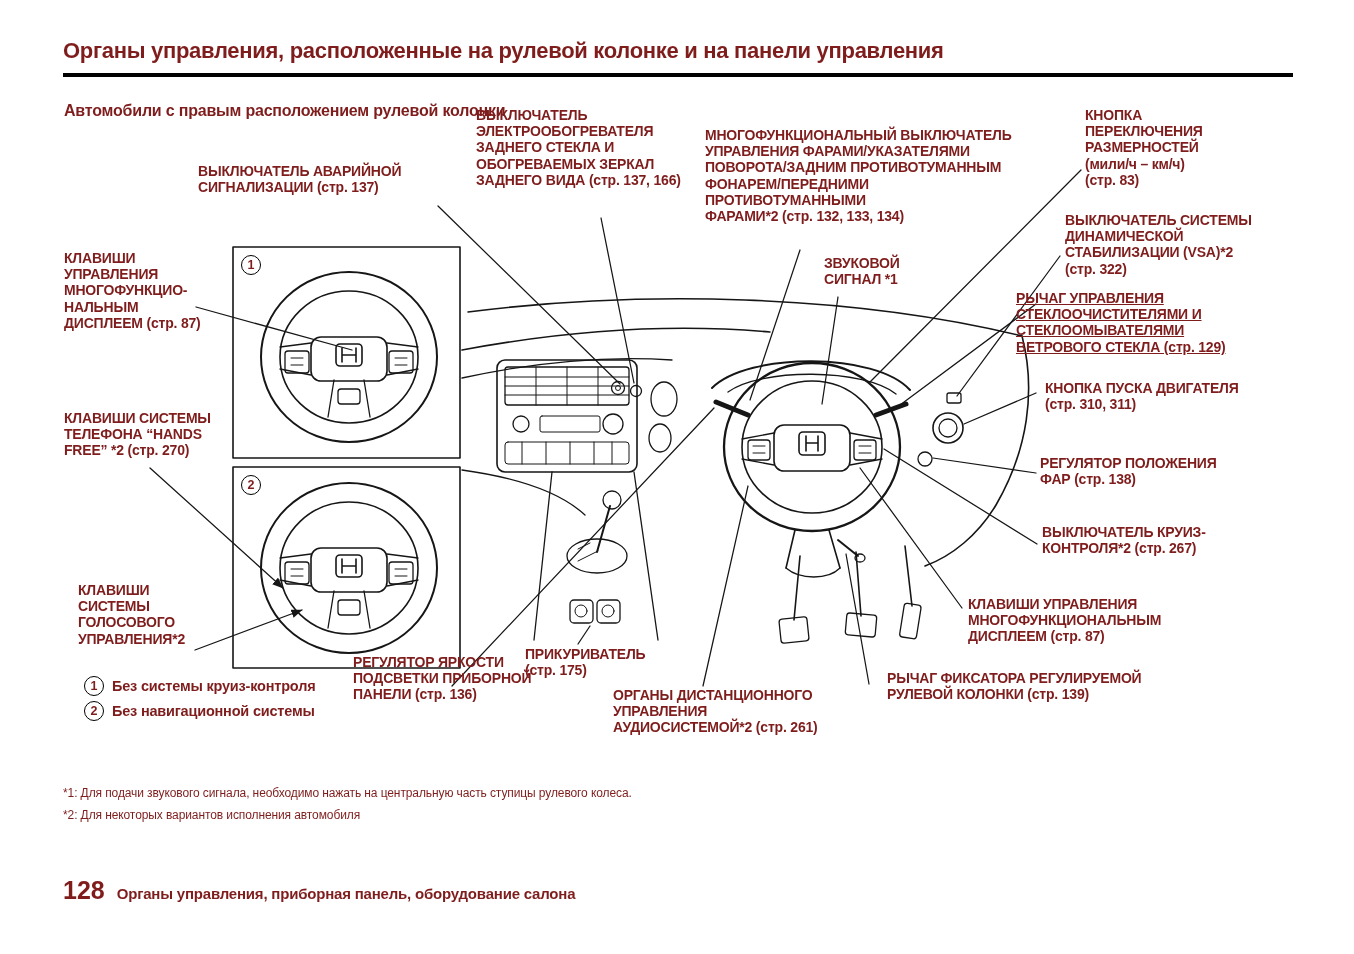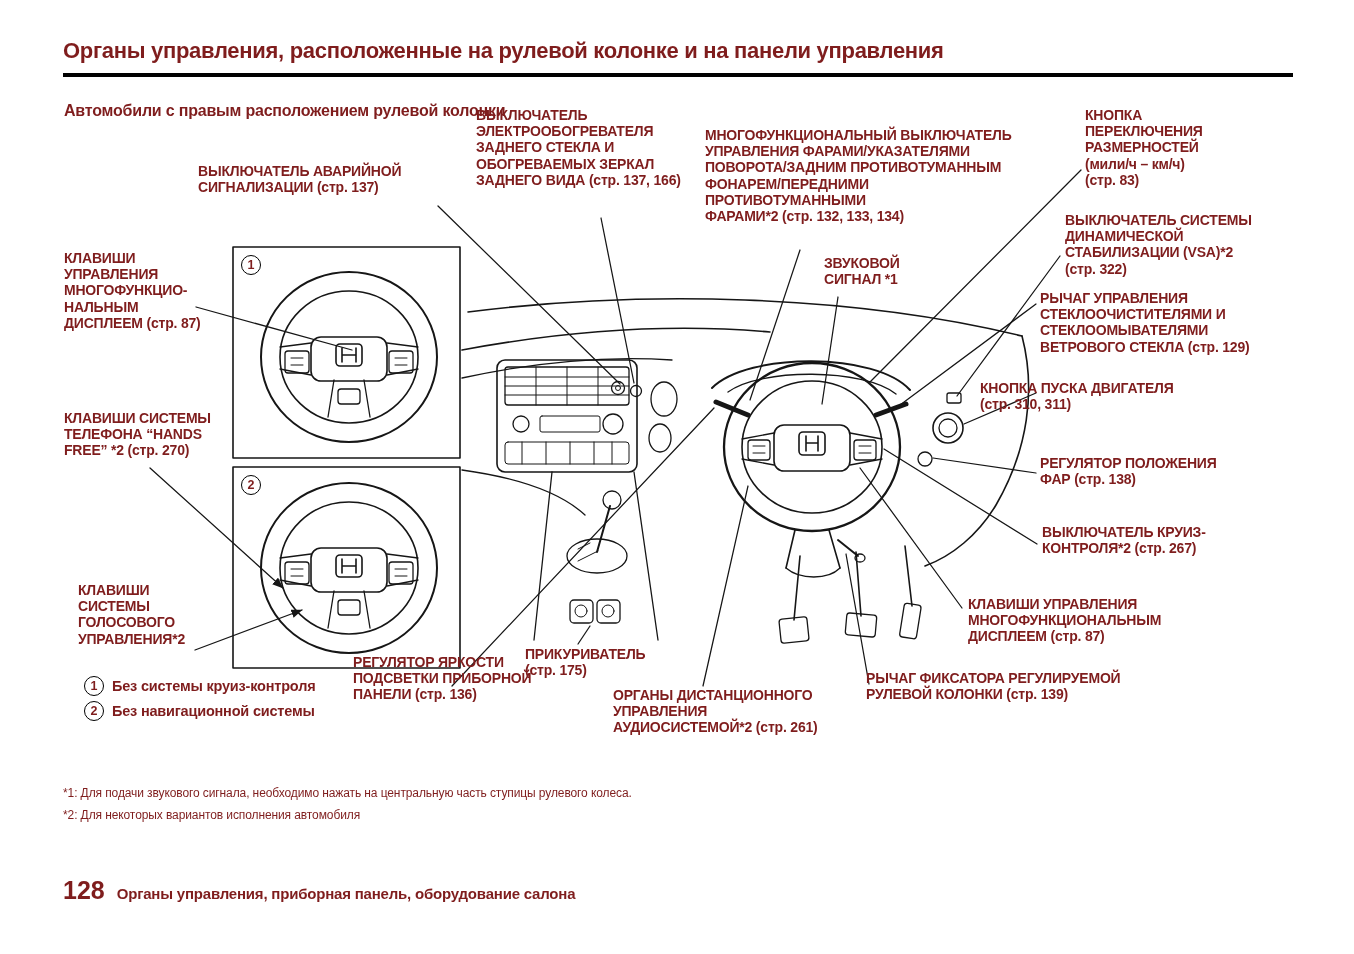--- a/index.html
+++ b/index.html
@@ -179,34 +179,34 @@
 ПЕРЕКЛЮЧЕНИЯ
 РАЗМЕРНОСТЕЙ
 (мили/ч – км/ч)
 (стр. 83)</div>
   <div class="callout" style="left:1065px;top:212px;">ВЫКЛЮЧАТЕЛЬ СИСТЕМЫ
 ДИНАМИЧЕСКОЙ
 СТАБИЛИЗАЦИИ (VSA)*2
 (стр. 322)</div>
   <div class="callout" style="left:824px;top:255px;">ЗВУКОВОЙ
 СИГНАЛ *1</div>
-  <div class="callout" style="left:1040px;top:290px;">РЫЧАГ УПРАВЛЕНИЯ
+  <div class="callout" style="left:1016px;top:290px;text-decoration:underline;">РЫЧАГ УПРАВЛЕНИЯ
 СТЕКЛООЧИСТИТЕЛЯМИ И
 СТЕКЛООМЫВАТЕЛЯМИ
 ВЕТРОВОГО СТЕКЛА (стр. 129)</div>
-  <div class="callout" style="left:980px;top:380px;">КНОПКА ПУСКА ДВИГАТЕЛЯ
+  <div class="callout" style="left:1045px;top:380px;">КНОПКА ПУСКА ДВИГАТЕЛЯ
 (стр. 310, 311)</div>
   <div class="callout" style="left:1040px;top:455px;">РЕГУЛЯТОР ПОЛОЖЕНИЯ
 ФАР (стр. 138)</div>
   <div class="callout" style="left:1042px;top:524px;">ВЫКЛЮЧАТЕЛЬ КРУИЗ-
 КОНТРОЛЯ*2 (стр. 267)</div>
   <div class="callout" style="left:968px;top:596px;">КЛАВИШИ УПРАВЛЕНИЯ
 МНОГОФУНКЦИОНАЛЬНЫМ
 ДИСПЛЕЕМ (стр. 87)</div>
-  <div class="callout" style="left:866px;top:670px;">РЫЧАГ ФИКСАТОРА РЕГУЛИРУЕМОЙ
+  <div class="callout" style="left:887px;top:670px;">РЫЧАГ ФИКСАТОРА РЕГУЛИРУЕМОЙ
 РУЛЕВОЙ КОЛОНКИ (стр. 139)</div>
   <div class="callout" style="left:64px;top:250px;">КЛАВИШИ
 УПРАВЛЕНИЯ
 МНОГОФУНКЦИО-
 НАЛЬНЫМ
 ДИСПЛЕЕМ (стр. 87)</div>
   <div class="callout" style="left:64px;top:410px;">КЛАВИШИ СИСТЕМЫ
 ТЕЛЕФОНА “HANDS
 FREE” *2 (стр. 270)</div>
   <div class="callout" style="left:78px;top:582px;">КЛАВИШИ

